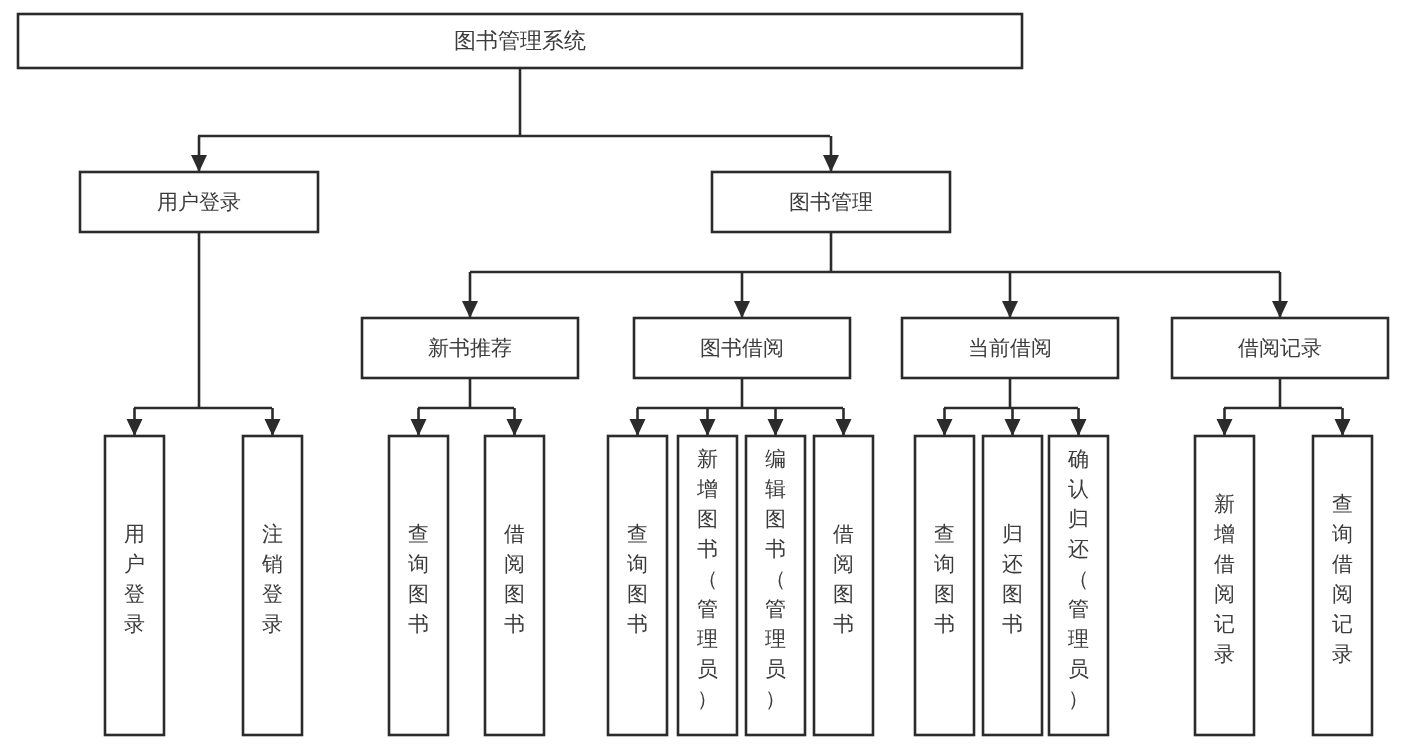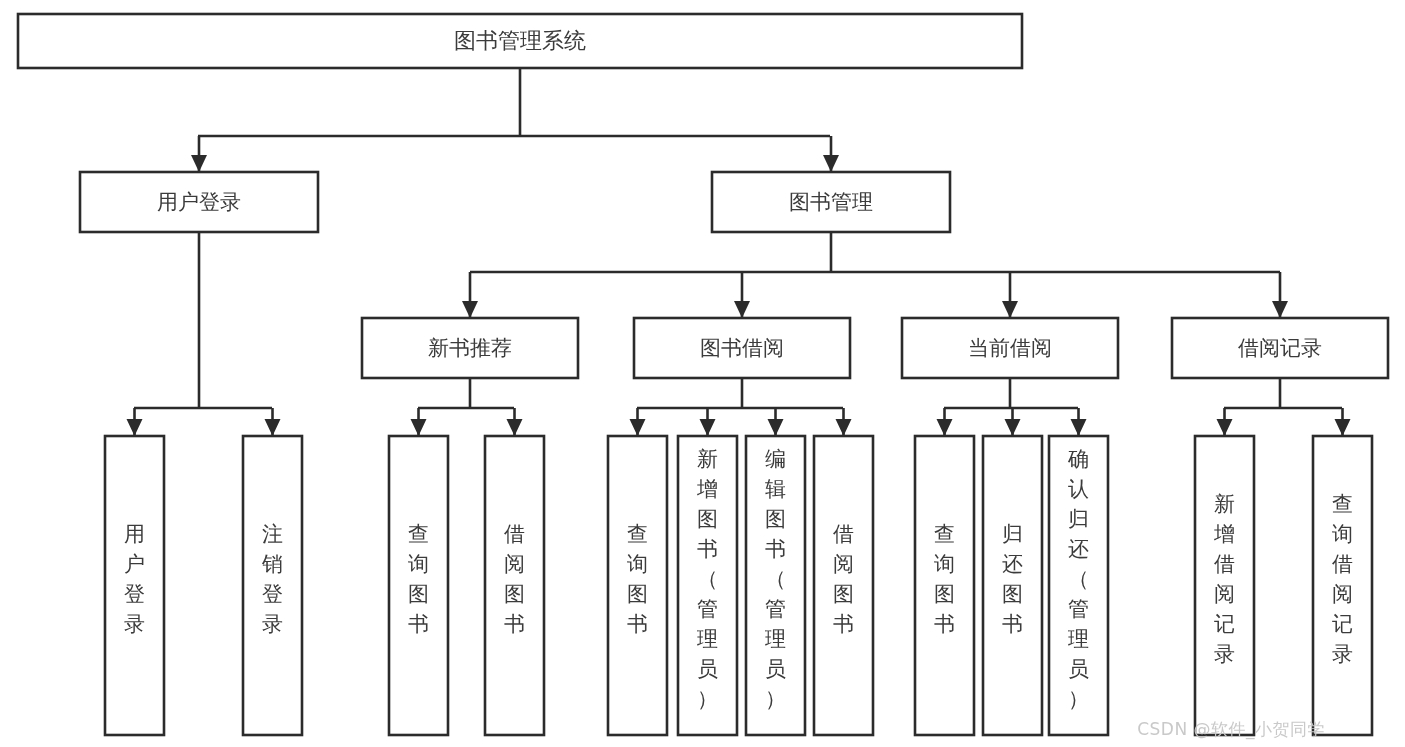--- a/index.html
+++ b/index.html
@@ -206,14 +206,13 @@
         <g>
           <rect x="1195" y="436" width="59" height="299" class="node-box"></rect>
           <text x="1224.5" y="510.5" class="leaf-label"><tspan x="1224.5" dy="0">新</tspan><tspan x="1224.5" dy="30">增</tspan><tspan x="1224.5" dy="30">借</tspan><tspan x="1224.5" dy="30">阅</tspan><tspan x="1224.5" dy="30">记</tspan><tspan x="1224.5" dy="30">录</tspan></text>
         </g>
         <g>
           <rect x="1313" y="436" width="59" height="299" class="node-box"></rect>
           <text x="1342.5" y="510.5" class="leaf-label"><tspan x="1342.5" dy="0">查</tspan><tspan x="1342.5" dy="30">询</tspan><tspan x="1342.5" dy="30">借</tspan><tspan x="1342.5" dy="30">阅</tspan><tspan x="1342.5" dy="30">记</tspan><tspan x="1342.5" dy="30">录</tspan></text>
         </g>
       </g>
   </svg>
-  <div class="watermark">CSDN @软件_小贺同学</div>
 </div>
 
 </body></html>

